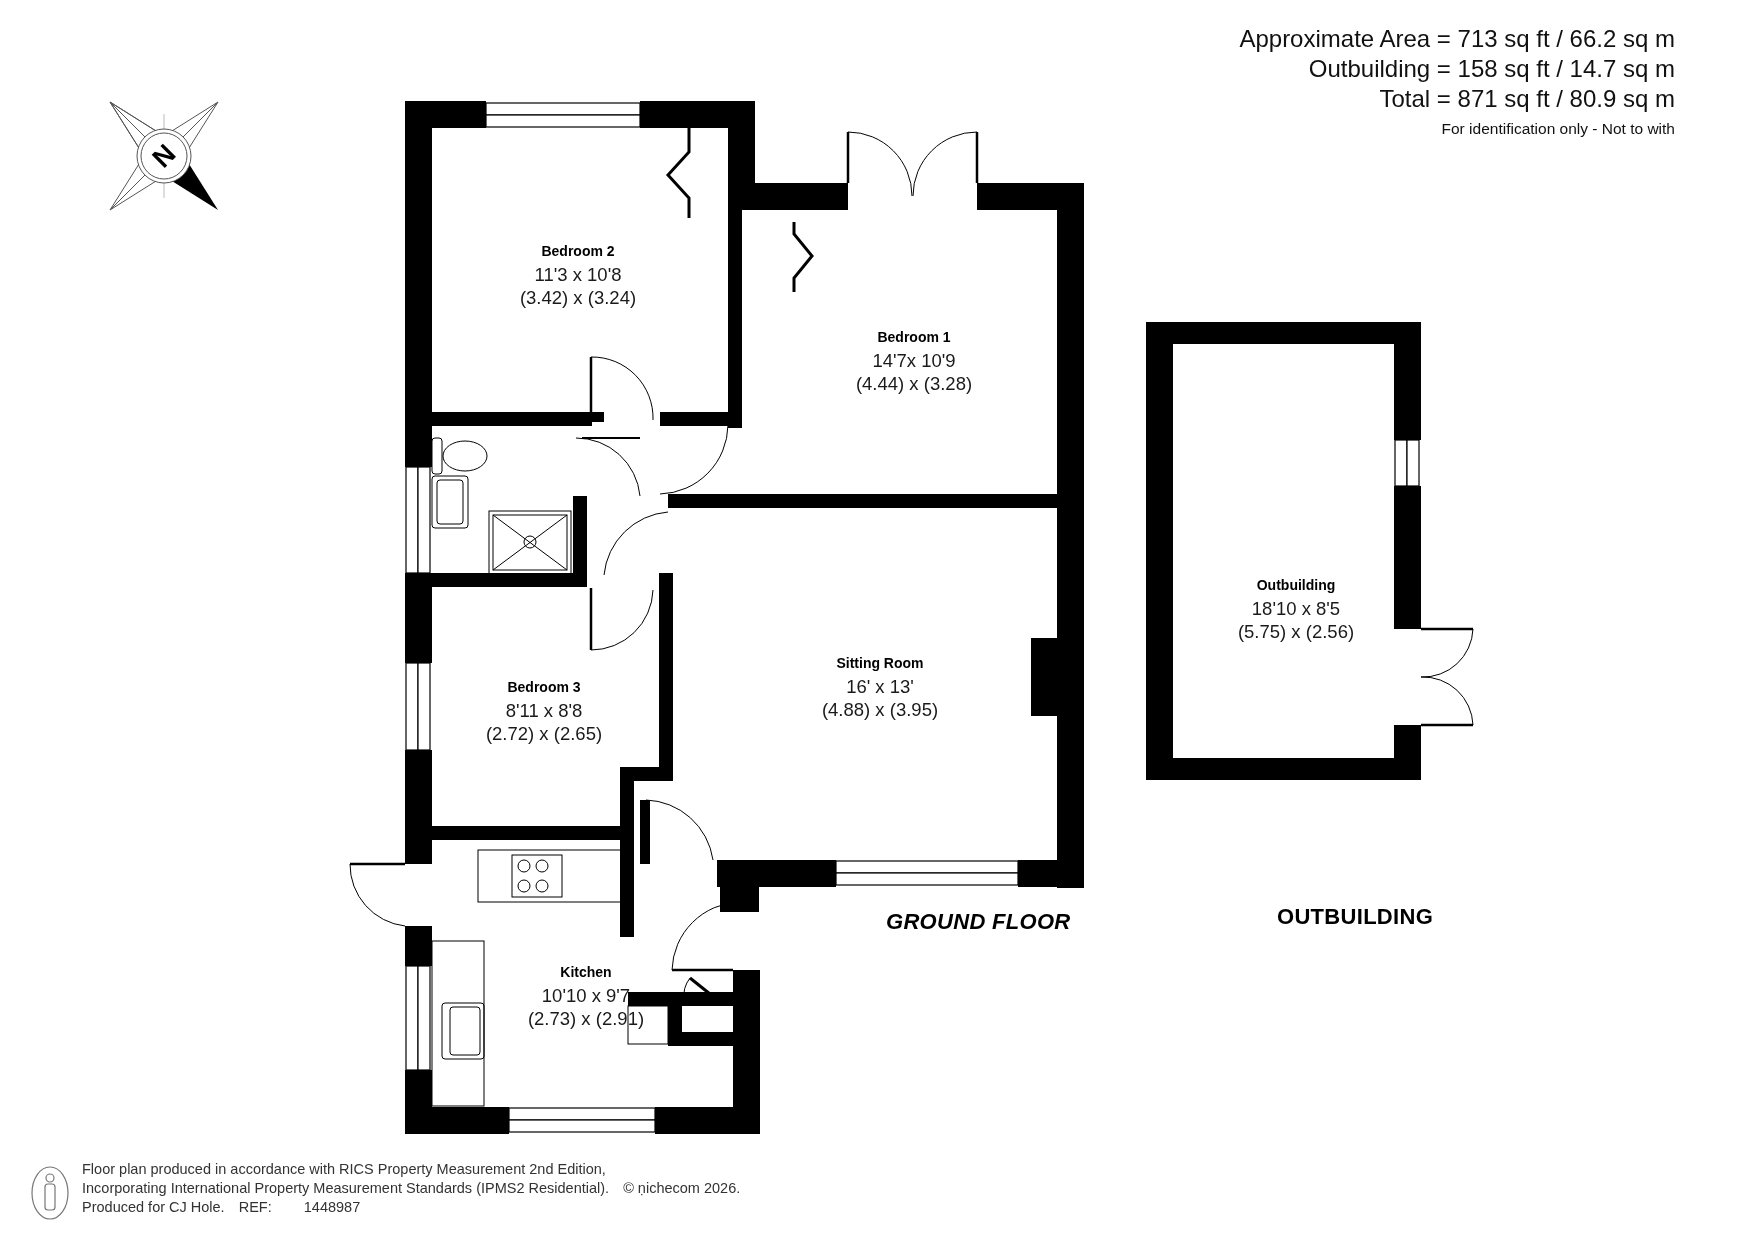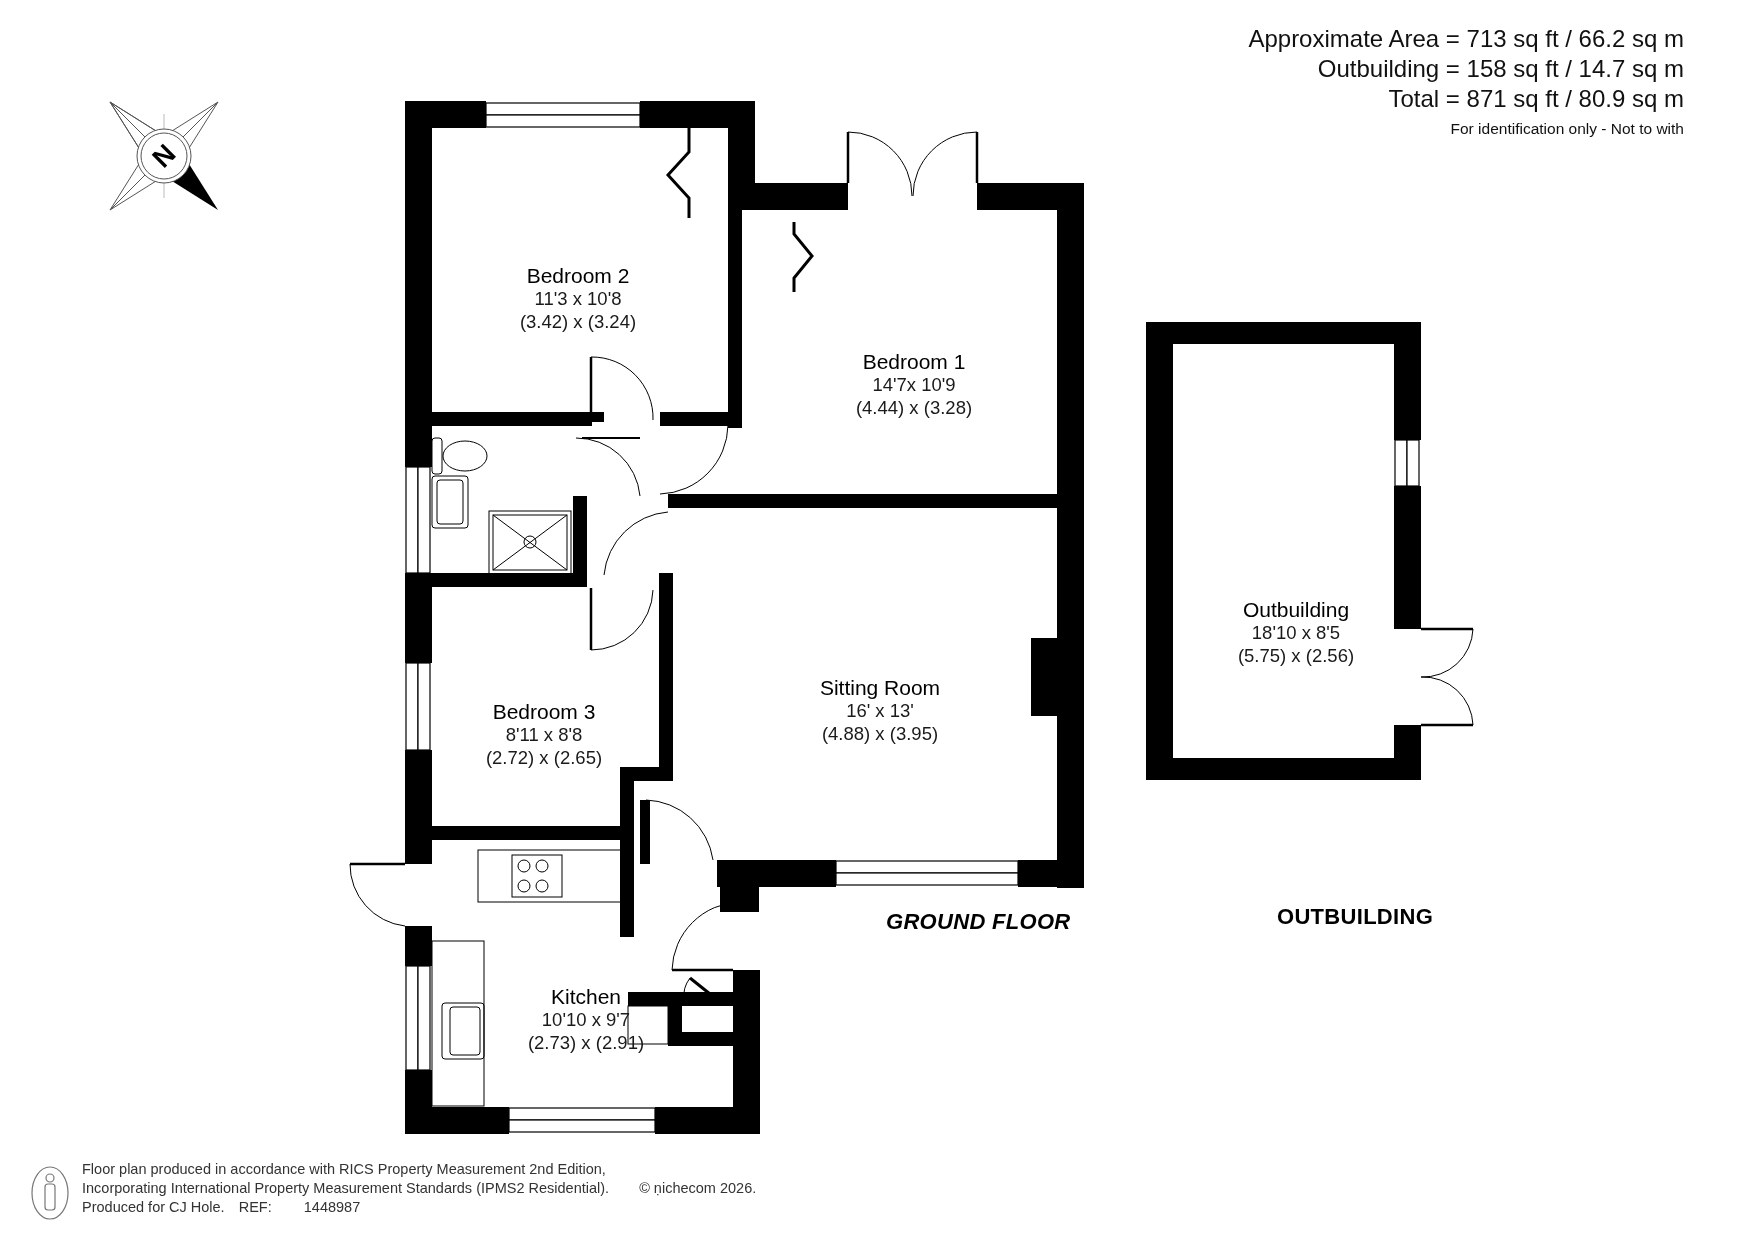--- a/index.html
+++ b/index.html
@@ -1,23 +1,23 @@
 <!DOCTYPE html>
 <html><head>
 <meta charset="utf-8">
 <style>
   html, body { margin:0; padding:0; background:#ffffff; }
   body { width:1755px; height:1241px; position:relative; overflow:hidden;
          font-family:"Liberation Sans", sans-serif; color:#000; }
-  .area-block { position:absolute; right:71px; top:24px; text-align:right; }
+  .area-block { position:absolute; right:80px; top:24px; text-align:right; }
   .area-line { font-size:24px; line-height:30px; color:#111; }
   .area-note { font-size:15.5px; margin-top:6px; color:#111; }
   #plan { position:absolute; left:0; top:0; }
   .room-label { position:absolute; text-align:center; transform:translateX(-50%); white-space:nowrap; }
-  .room-name { font-weight:normal; font-size:21px; line-height:23px;margin-top:24px; }
+  .room-name { font-weight:bold; font-size:14px; line-height:23px; }
   .room-dim { font-size:18.5px; line-height:23px; color:#1a1a1a; }
   .floor-title { position:absolute; font-weight:bold; font-size:22px; letter-spacing:0.3px; }
   .footer { position:absolute; left:82px; top:1160px; font-size:14.5px; line-height:19px; color:#333; }
   .footer-icon { position:absolute; left:30px; top:1165px; }
   .compass { position:absolute; left:108px; top:100px; }
 </style>
 </head>
 <body>
 
 <div class="area-block">
@@ -235,20 +235,20 @@
 
 <svg class="footer-icon" width="40" height="56" viewBox="0 0 40 56">
   <ellipse cx="20" cy="28" rx="18" ry="26" fill="none" stroke="#777" stroke-width="1.2"></ellipse>
   <circle cx="20" cy="13" r="4" fill="none" stroke="#777" stroke-width="1.2"></circle>
   <rect x="15" y="19" width="10" height="26" rx="3" fill="none" stroke="#777" stroke-width="1.2"></rect>
 </svg>
 <div class="footer">
   <div>Floor plan produced in accordance with RICS Property Measurement 2nd Edition,</div>
   <div>
     <span>Incorporating International Property Measurement Standards (IPMS2 Residential).</span>
-    <span style="margin-left:26px;">© ṇichecom 2026.</span>
+    <span style="margin-left:10px;">© ṇichecom 2026.</span>
   </div>
   <div>
     <span>Produced for CJ Hole.</span>
     <span style="margin-left:10px;">REF:</span>
     <span style="margin-left:28px;">1448987</span>
   </div>
 </div>
 
 </body></html>

